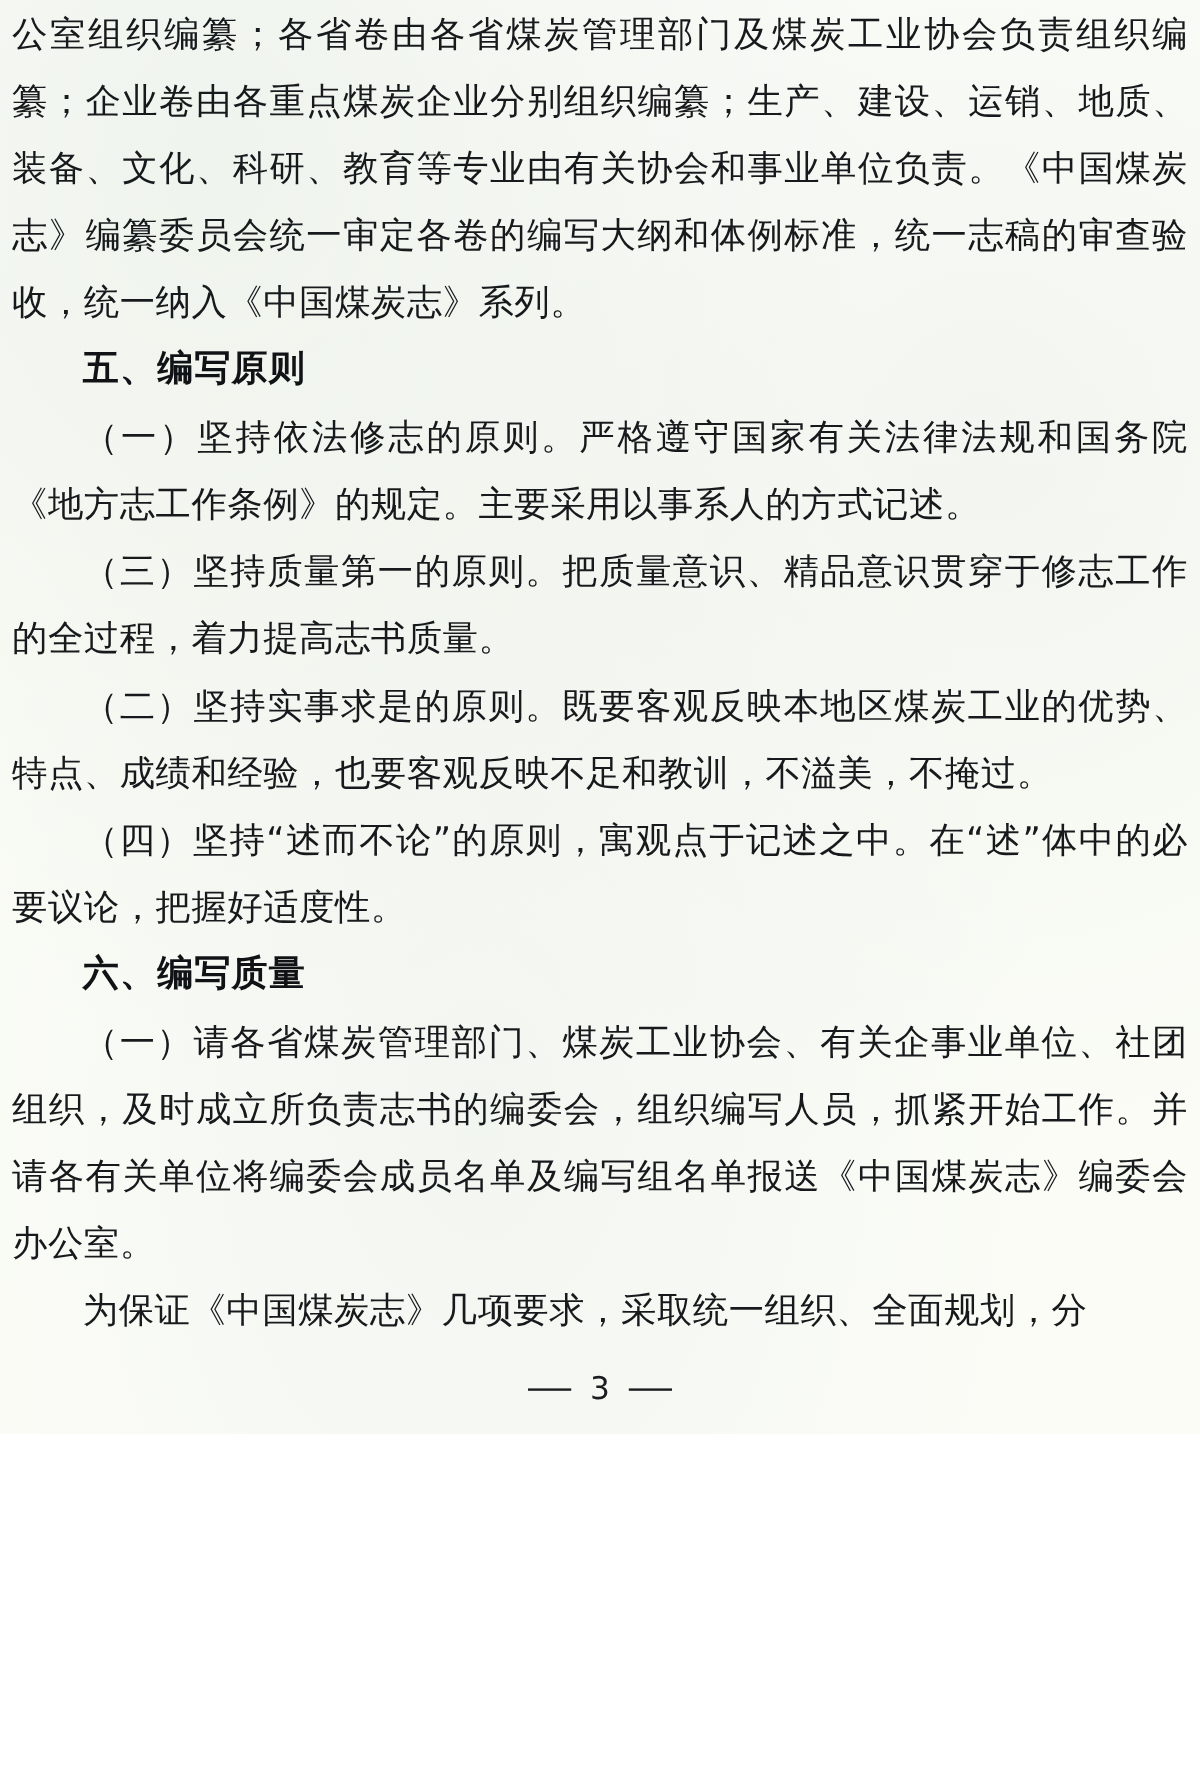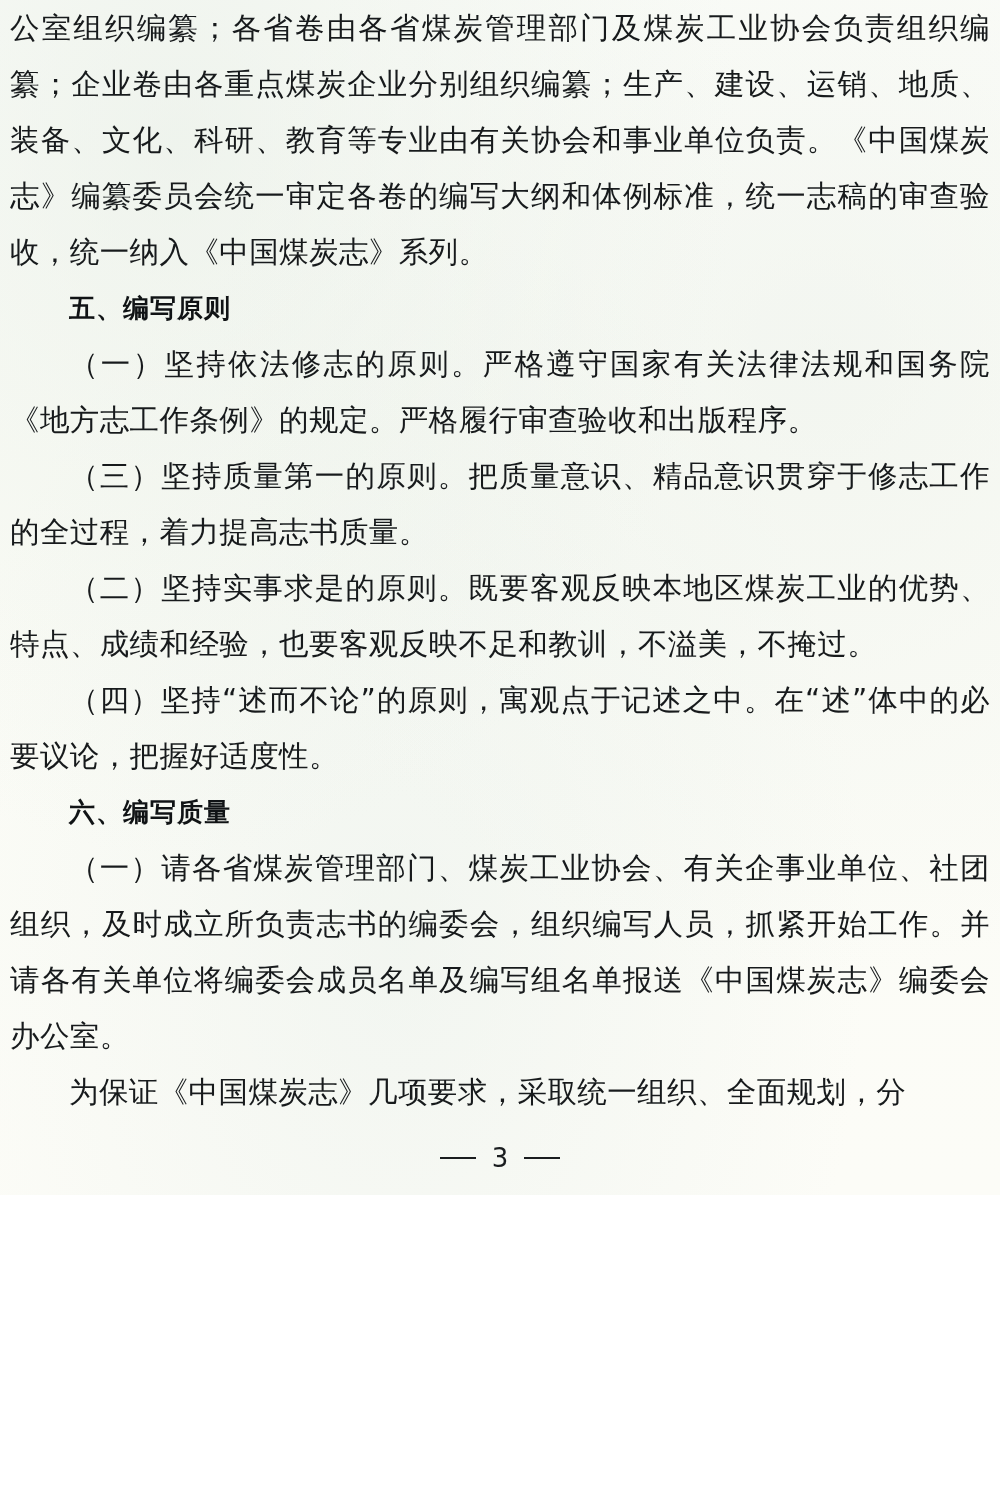--- a/index.html
+++ b/index.html
@@ -45,21 +45,21 @@
     text-align: justify;
     text-justify: inter-ideograph;
     letter-spacing: 0.4px;
   }
   p.indent {
     text-indent: 59px;
   }
   h2.section-heading {
     margin: 0;
     font-family: "DejaVu Sans", sans-serif;
-    font-size: 26px;
+    font-size: 30px;
     line-height: 56px;
     font-weight: bold;
     color: #101315;
     text-indent: 59px;
     letter-spacing: 1px;
   }
   .block {
     margin-bottom: 0;
   }
   .footer {
@@ -93,21 +93,21 @@
 
 <div class="page">
   <div class="paper-texture"></div>
 
   <div class="content">
 
     <p class="body-text block">公室组织编纂；各省卷由各省煤炭管理部门及煤炭工业协会负责组织编纂；企业卷由各重点煤炭企业分别组织编纂；生产、建设、运销、地质、装备、文化、科研、教育等专业由有关协会和事业单位负责。《中国煤炭志》编纂委员会统一审定各卷的编写大纲和体例标准，统一志稿的审查验收，统一纳入《中国煤炭志》系列。</p>
 
     <h2 class="section-heading">五、编写原则</h2>
 
-    <p class="body-text indent block">（一）坚持依法修志的原则。严格遵守国家有关法律法规和国务院《地方志工作条例》的规定。严格履行审查验收和出版程序。</p>
+    <p class="body-text indent block">（一）坚持依法修志的原则。严格遵守国家有关法律法规和国务院《地方志工作条例》的规定。主要采用以事系人的方式记述。</p>
 
     <p class="body-text indent block">（三）坚持质量第一的原则。把质量意识、精品意识贯穿于修志工作的全过程，着力提高志书质量。</p>
 
     <p class="body-text indent block">（二）坚持实事求是的原则。既要客观反映本地区煤炭工业的优势、特点、成绩和经验，也要客观反映不足和教训，不溢美，不掩过。</p>
 
     <p class="body-text indent block">（四）坚持“述而不论”的原则，寓观点于记述之中。在“述”体中的必要议论，把握好适度性。</p>
 
 
     <h2 class="section-heading">六、编写质量</h2>
 

